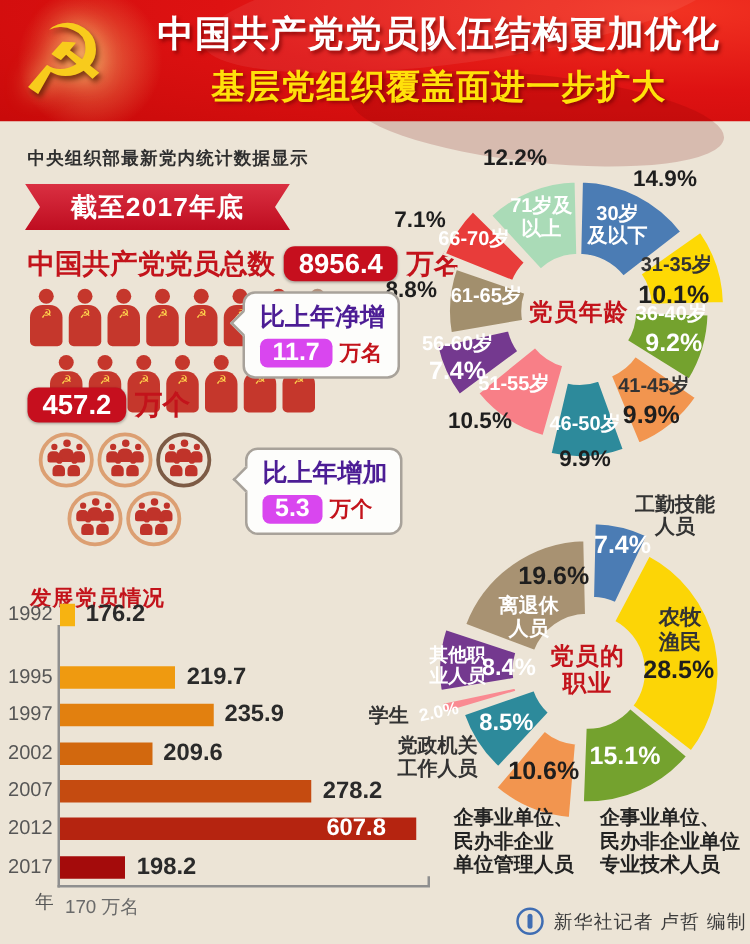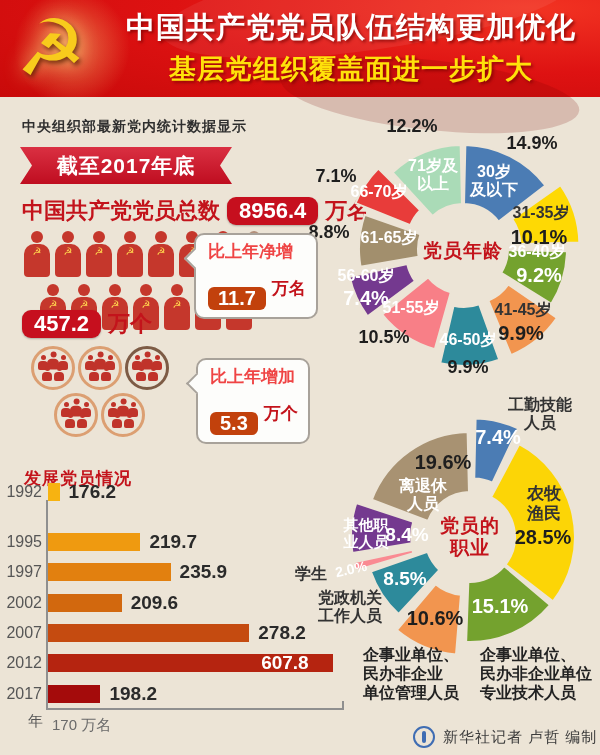--- a/index.html
+++ b/index.html
@@ -47,23 +47,23 @@
   .mp::after{content:"";position:absolute;top:5.5px;left:0;width:10px;height:9px;border-radius:4px 4px 2px 2px;background:#c0332a;}
   .mp.c{left:11px;top:0;transform:scale(1.2);z-index:2;}
   .mp.bl{left:1px;top:2px;}.mp.br{left:21px;top:2px;}
   .mp.fl{left:5px;top:13px;z-index:3;}.mp.fr{left:17px;top:13px;z-index:3;}
   
   .bubble{position:absolute;background:#fdfdfb;border:2px solid #a8a29a;border-radius:10px;
     padding:5px 10px 7px 12px;z-index:5;}
   .bubble::before{content:"";position:absolute;left:-9px;top:16px;width:13px;height:13px;
     background:#fdfdfb;border-left:2px solid #a8a29a;border-bottom:2px solid #a8a29a;
     transform:rotate(45deg);}
-  .bub-label{color:#ef4444;font-weight:bold;font-size:17px;white-space:nowrap;}
+  .bub-label{color:#4c1d95;font-weight:bold;font-size:20px;white-space:nowrap;}
   .bub-row{display:flex;align-items:center;gap:6px;margin-top:4px;}
-  .nbadge{background:#c2410c;color:#fff;font-weight:bold;font-size:20px;padding:0 10px;border-radius:6px;margin-top:20px;}
+  .nbadge{background:#d946ef;color:#fff;font-weight:bold;font-size:20px;padding:0 10px;border-radius:6px;}
   .unit-red{color:#c3131b;font-weight:bold;font-size:17px;}
   
   .lb{position:absolute;transform:translate(-50%,-50%);text-align:center;line-height:1.15;
       white-space:nowrap;z-index:4;}
   .lb span{display:block;}
   .w{color:#fff;}.d{color:#333;}
   .nm{font-size:16px;font-weight:600;}
   .nm15{font-size:15px;font-weight:600;}
   .pct{font-weight:bold;font-size:20px;color:#1e1e1e;}
   .pctw{font-weight:bold;font-size:20px;color:#fff;}

